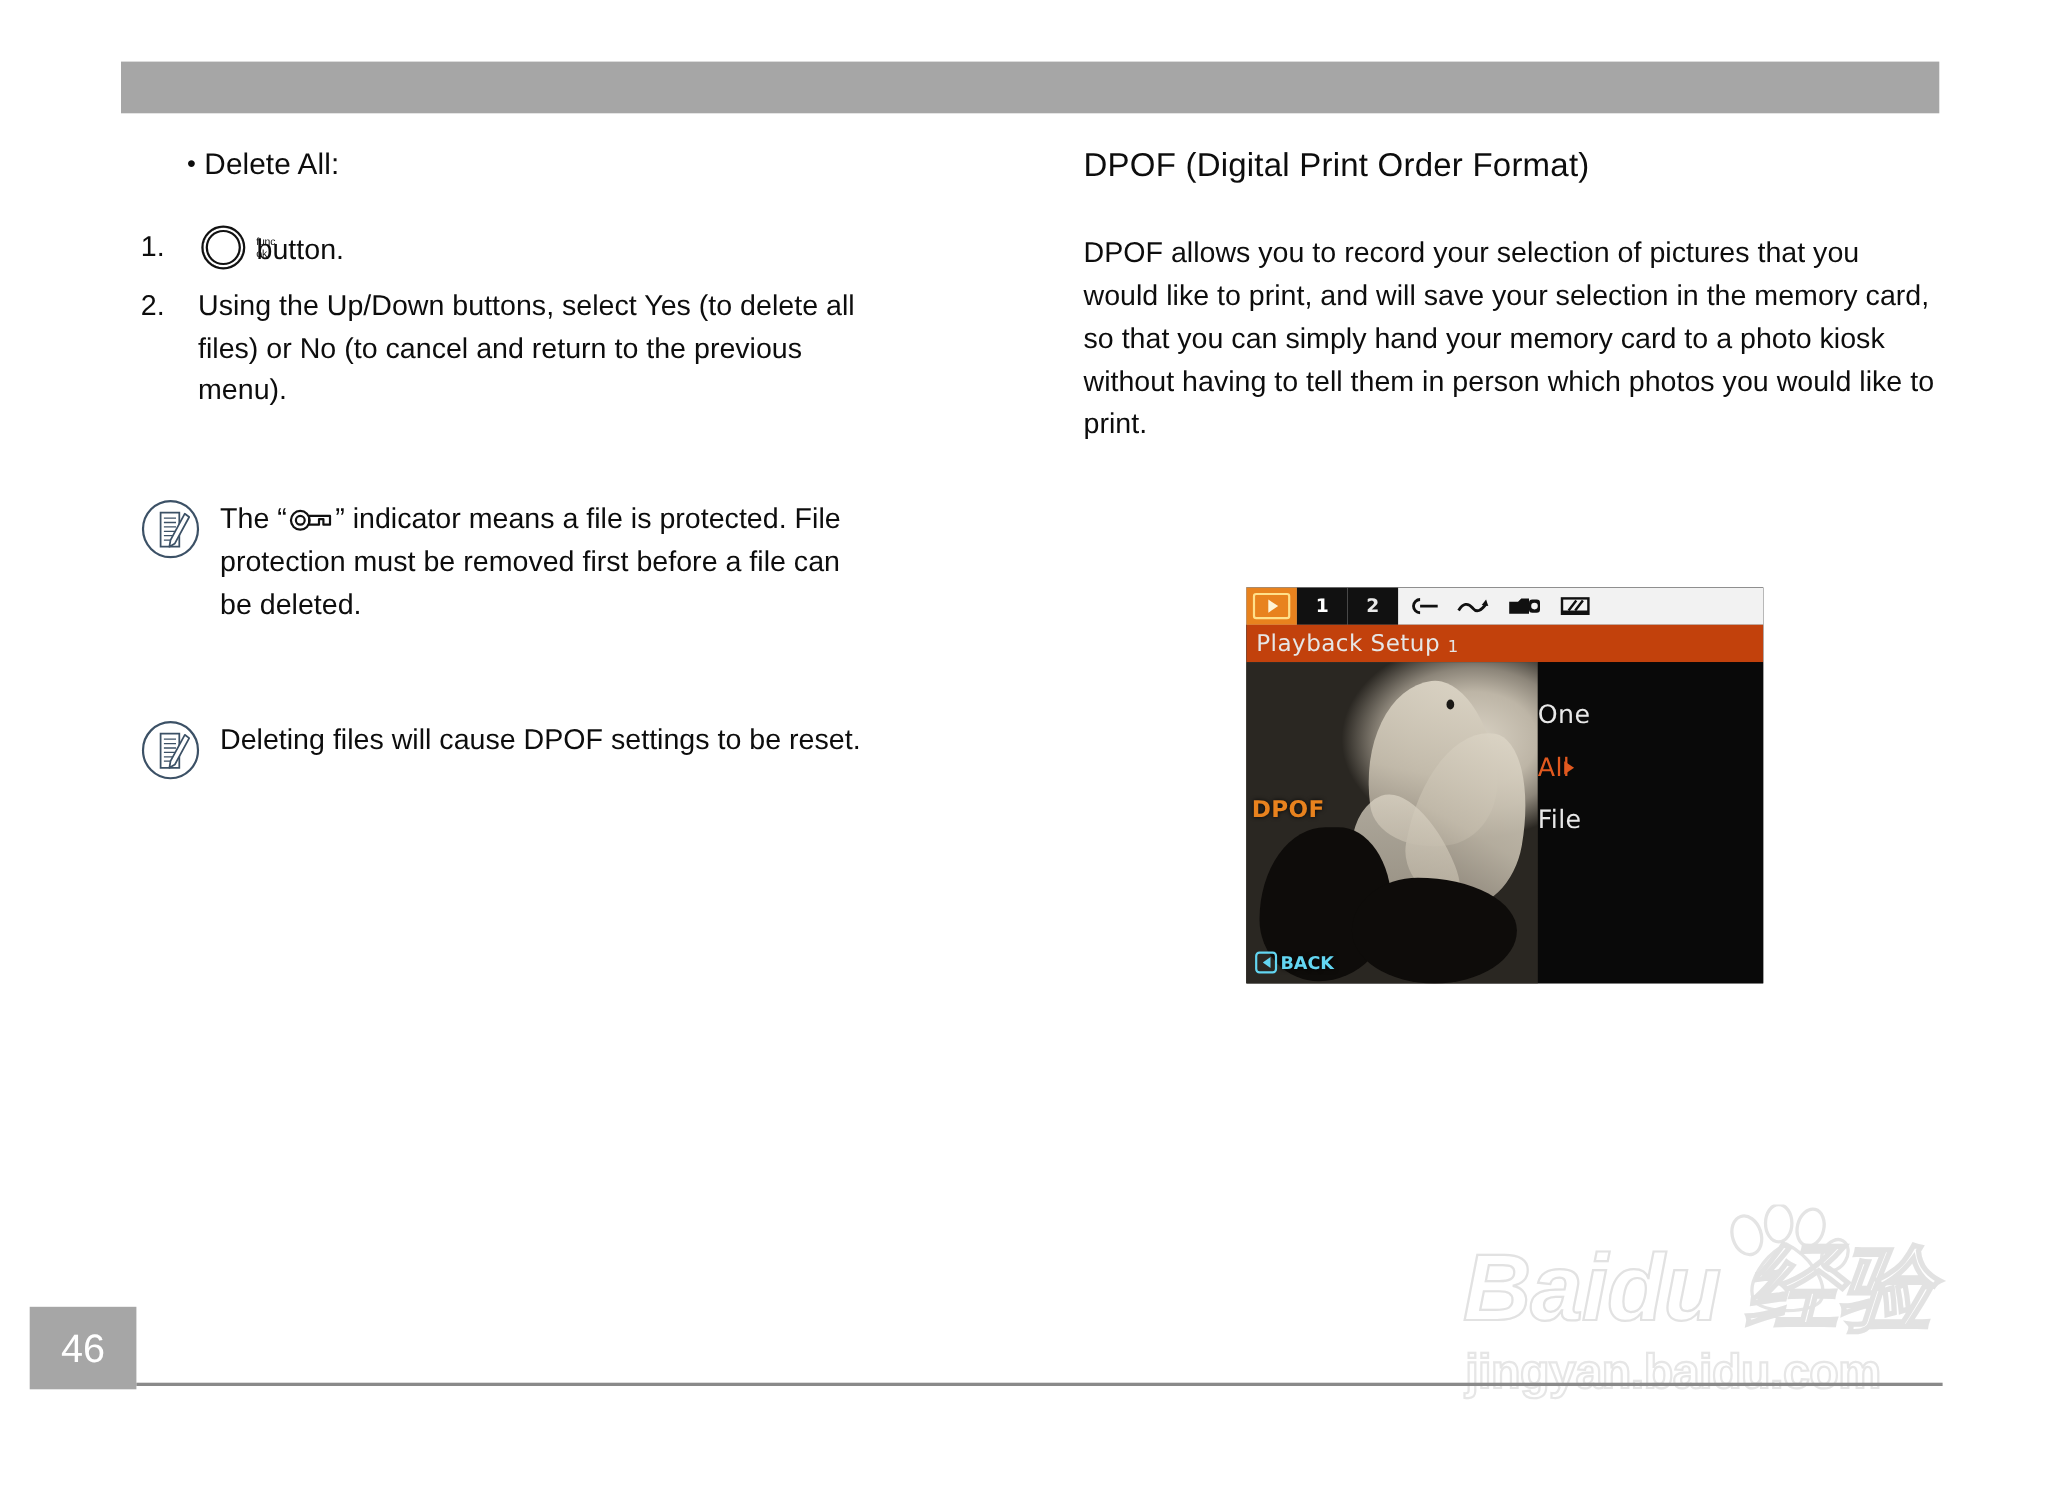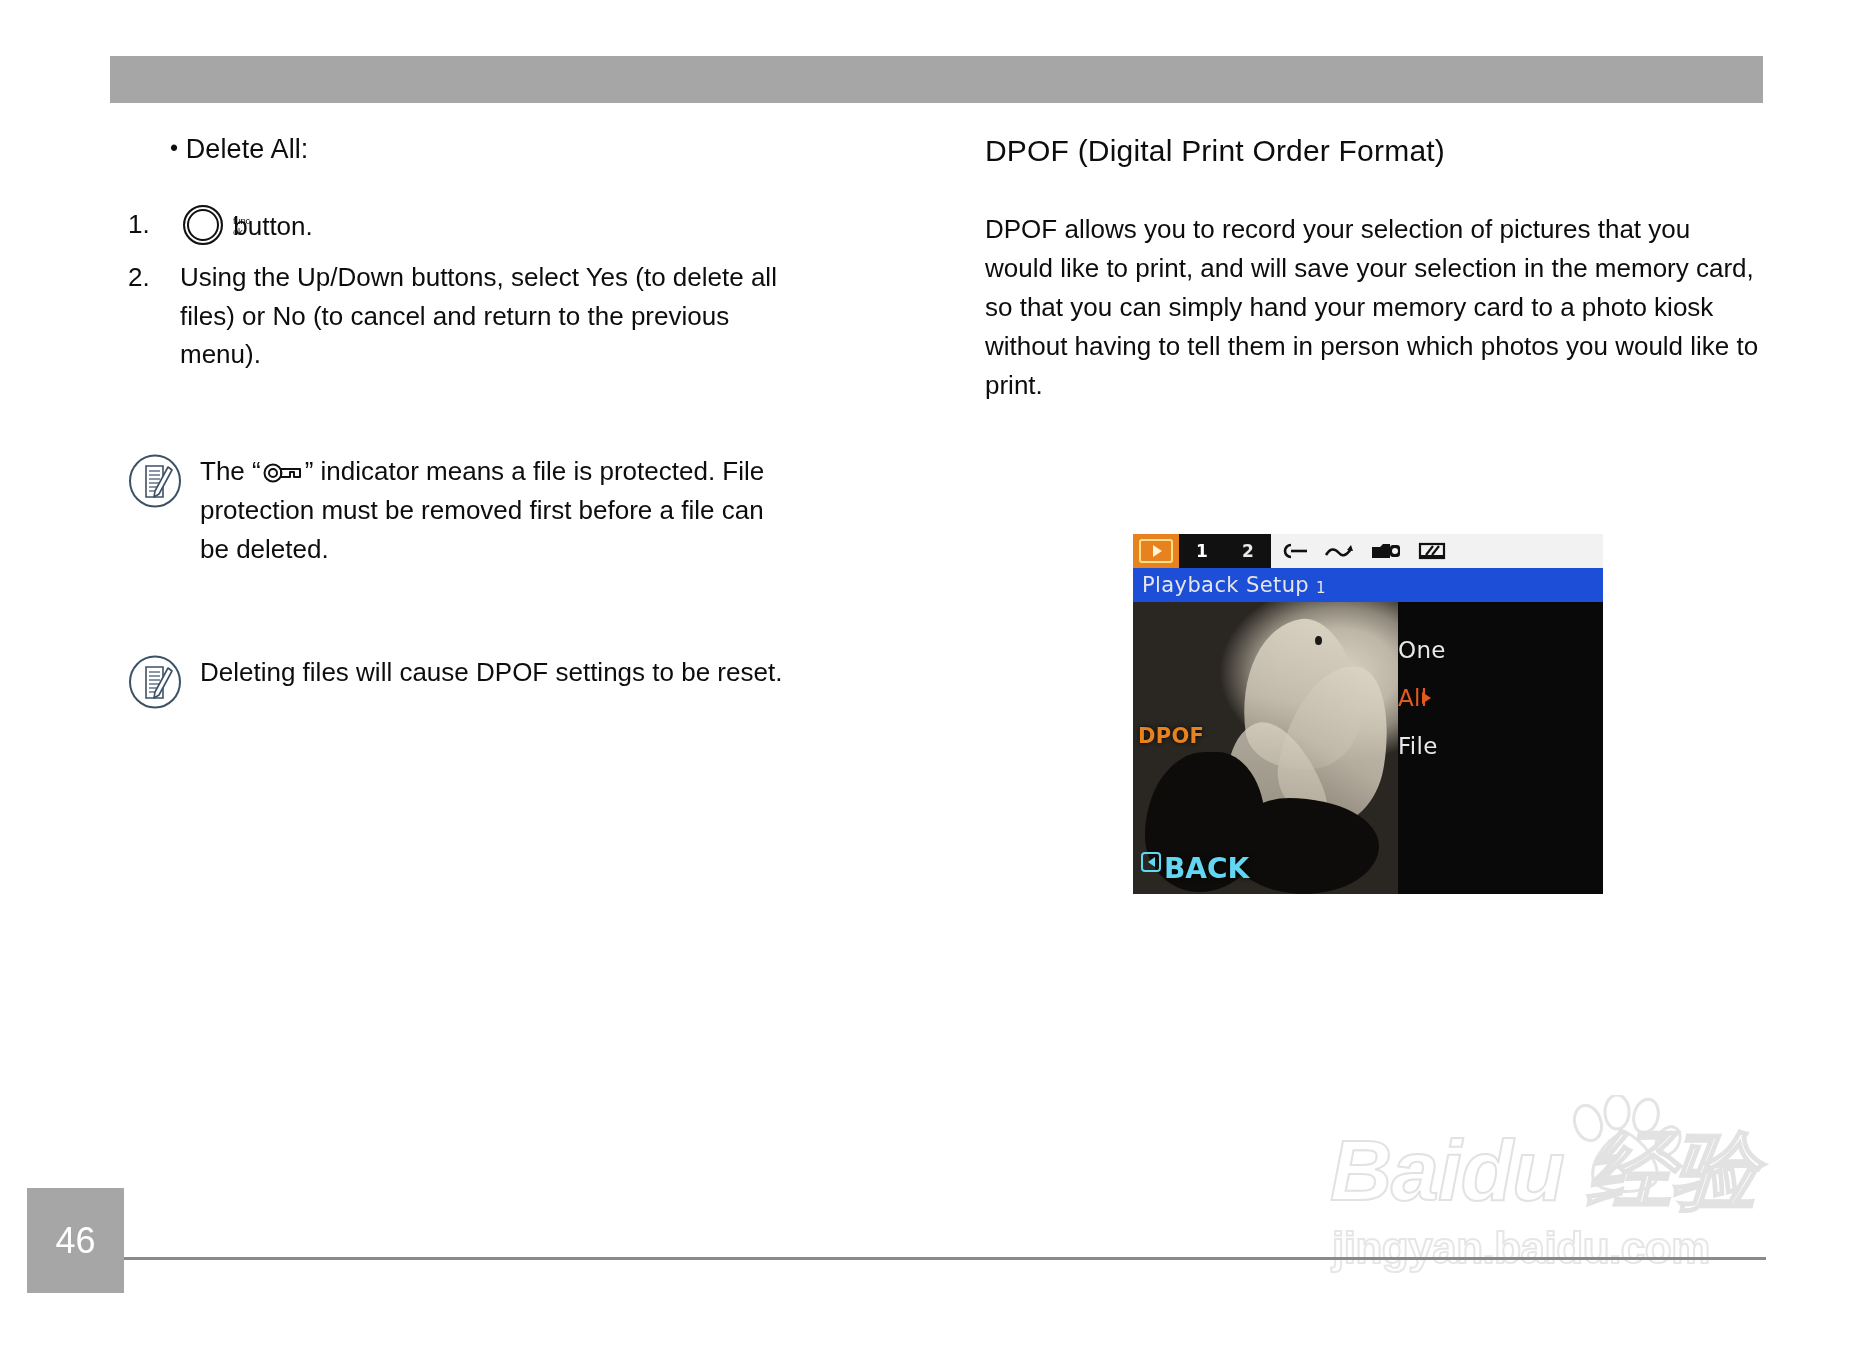--- a/index.html
+++ b/index.html
@@ -182,21 +182,21 @@
     border-top: 6px solid transparent;
     border-bottom: 6px solid transparent;
     margin-left: 2px;
   }
 
   .lcd-title {
     position: absolute;
     left: 0; top: 34px;
     width: 100%;
     height: 34px;
-    background: #1d4ed8;
+    background: #c2410c;
     color: #e6e6e6;
     font-size: 21px;
     display: flex;
     align-items: center;
     padding-left: 9px;
     box-sizing: border-box;
     letter-spacing: .4px;
   }
   .lcd-title .tnum {
     font-size: 15px;
@@ -246,23 +246,24 @@
     color: #e8821e;
     font-weight: bold;
     text-shadow: 0 0 4px rgba(0,0,0,.85);
     letter-spacing: .3px;
   }
   .back-btn {
     position: absolute;
     left: 8px;
     bottom: 9px;
     display: flex;
+    align-items: center;
     gap: 3px;
     color: #63d6f2;
-    font-size: 28px;
+    font-size: 16px;
     font-weight: bold;
     text-shadow: 0 0 5px rgba(0,0,0,.9);
   }
   .back-chevron {
     width: 20px; height: 20px;
     border: 2px solid #63d6f2;
     border-radius: 4px;
     display: flex; align-items: center; justify-content: center;
     box-sizing: border-box;
   }
@@ -301,21 +302,21 @@
     border-top: 6px solid transparent;
     border-bottom: 6px solid transparent;
   }
 
   
   .page-box {
     position: absolute;
     left: 27px;
     top: 1188px;
     width: 97px;
-    height: 105px;
+    height: 75px;
     background: #a6a6a6;
     color: #ffffff;
     font-size: 36px;
     display: flex;
     align-items: center;
     justify-content: center;
   }
   .footer-rule {
     position: absolute;
     left: 124px;

